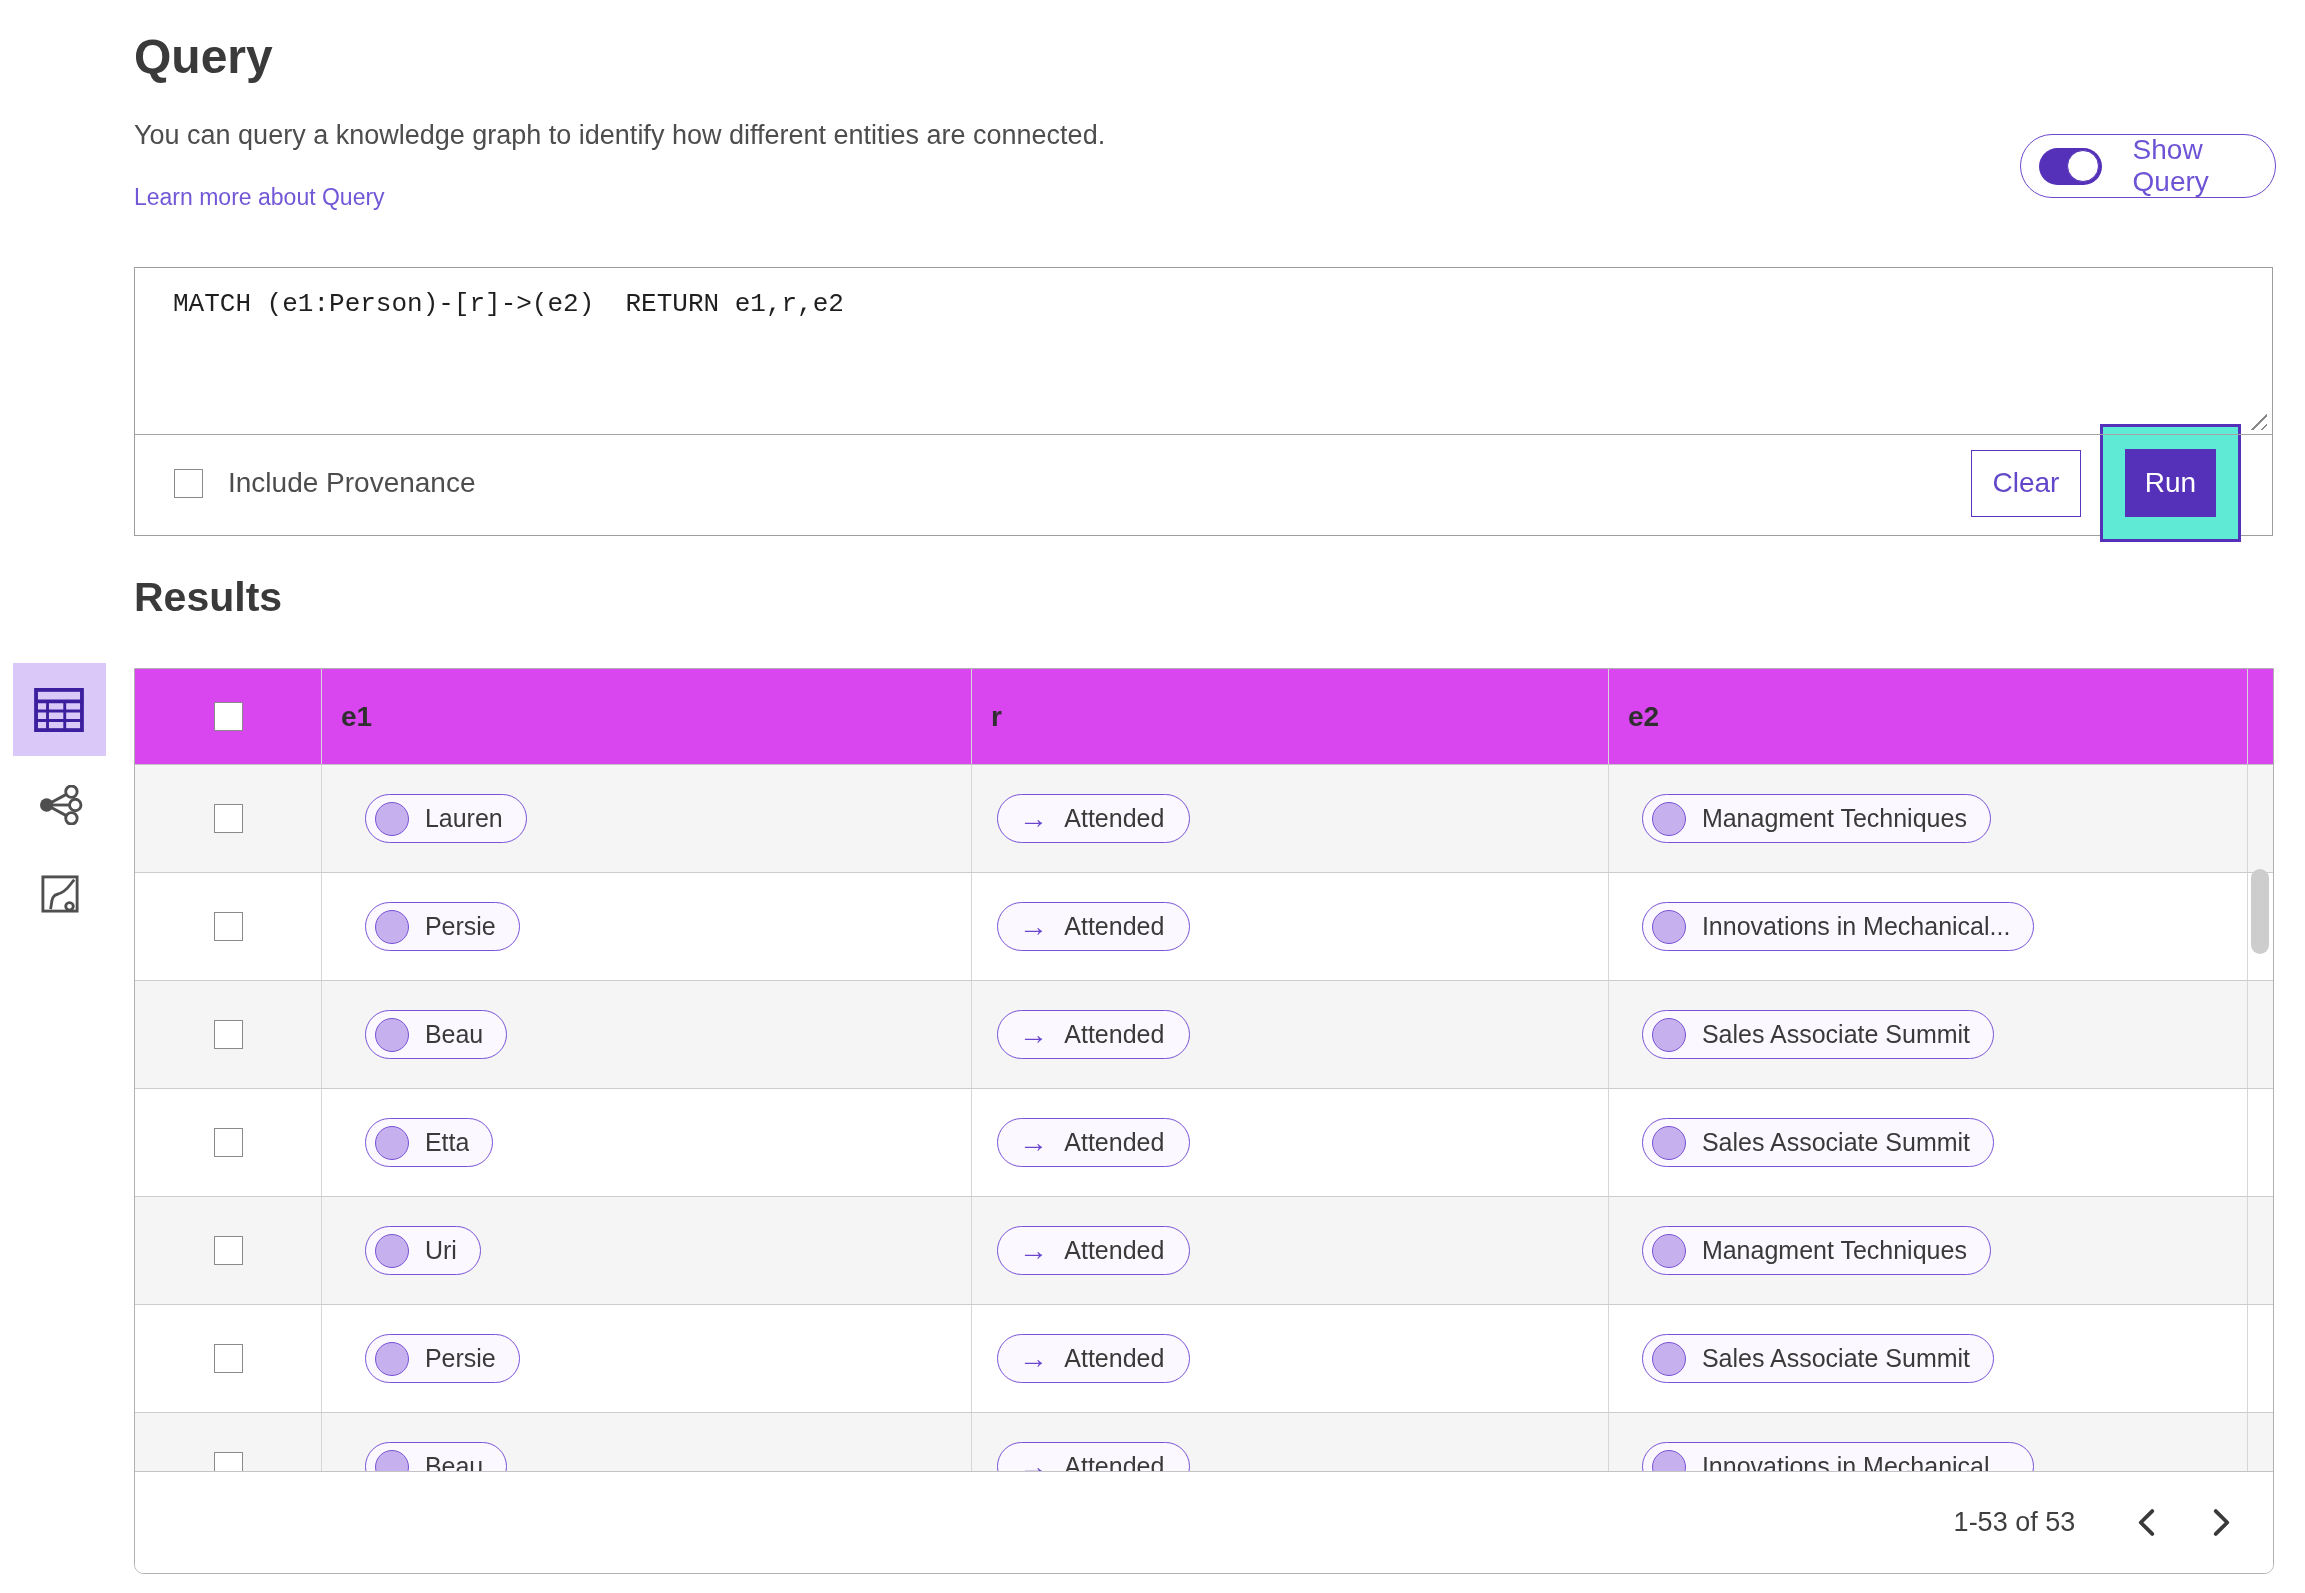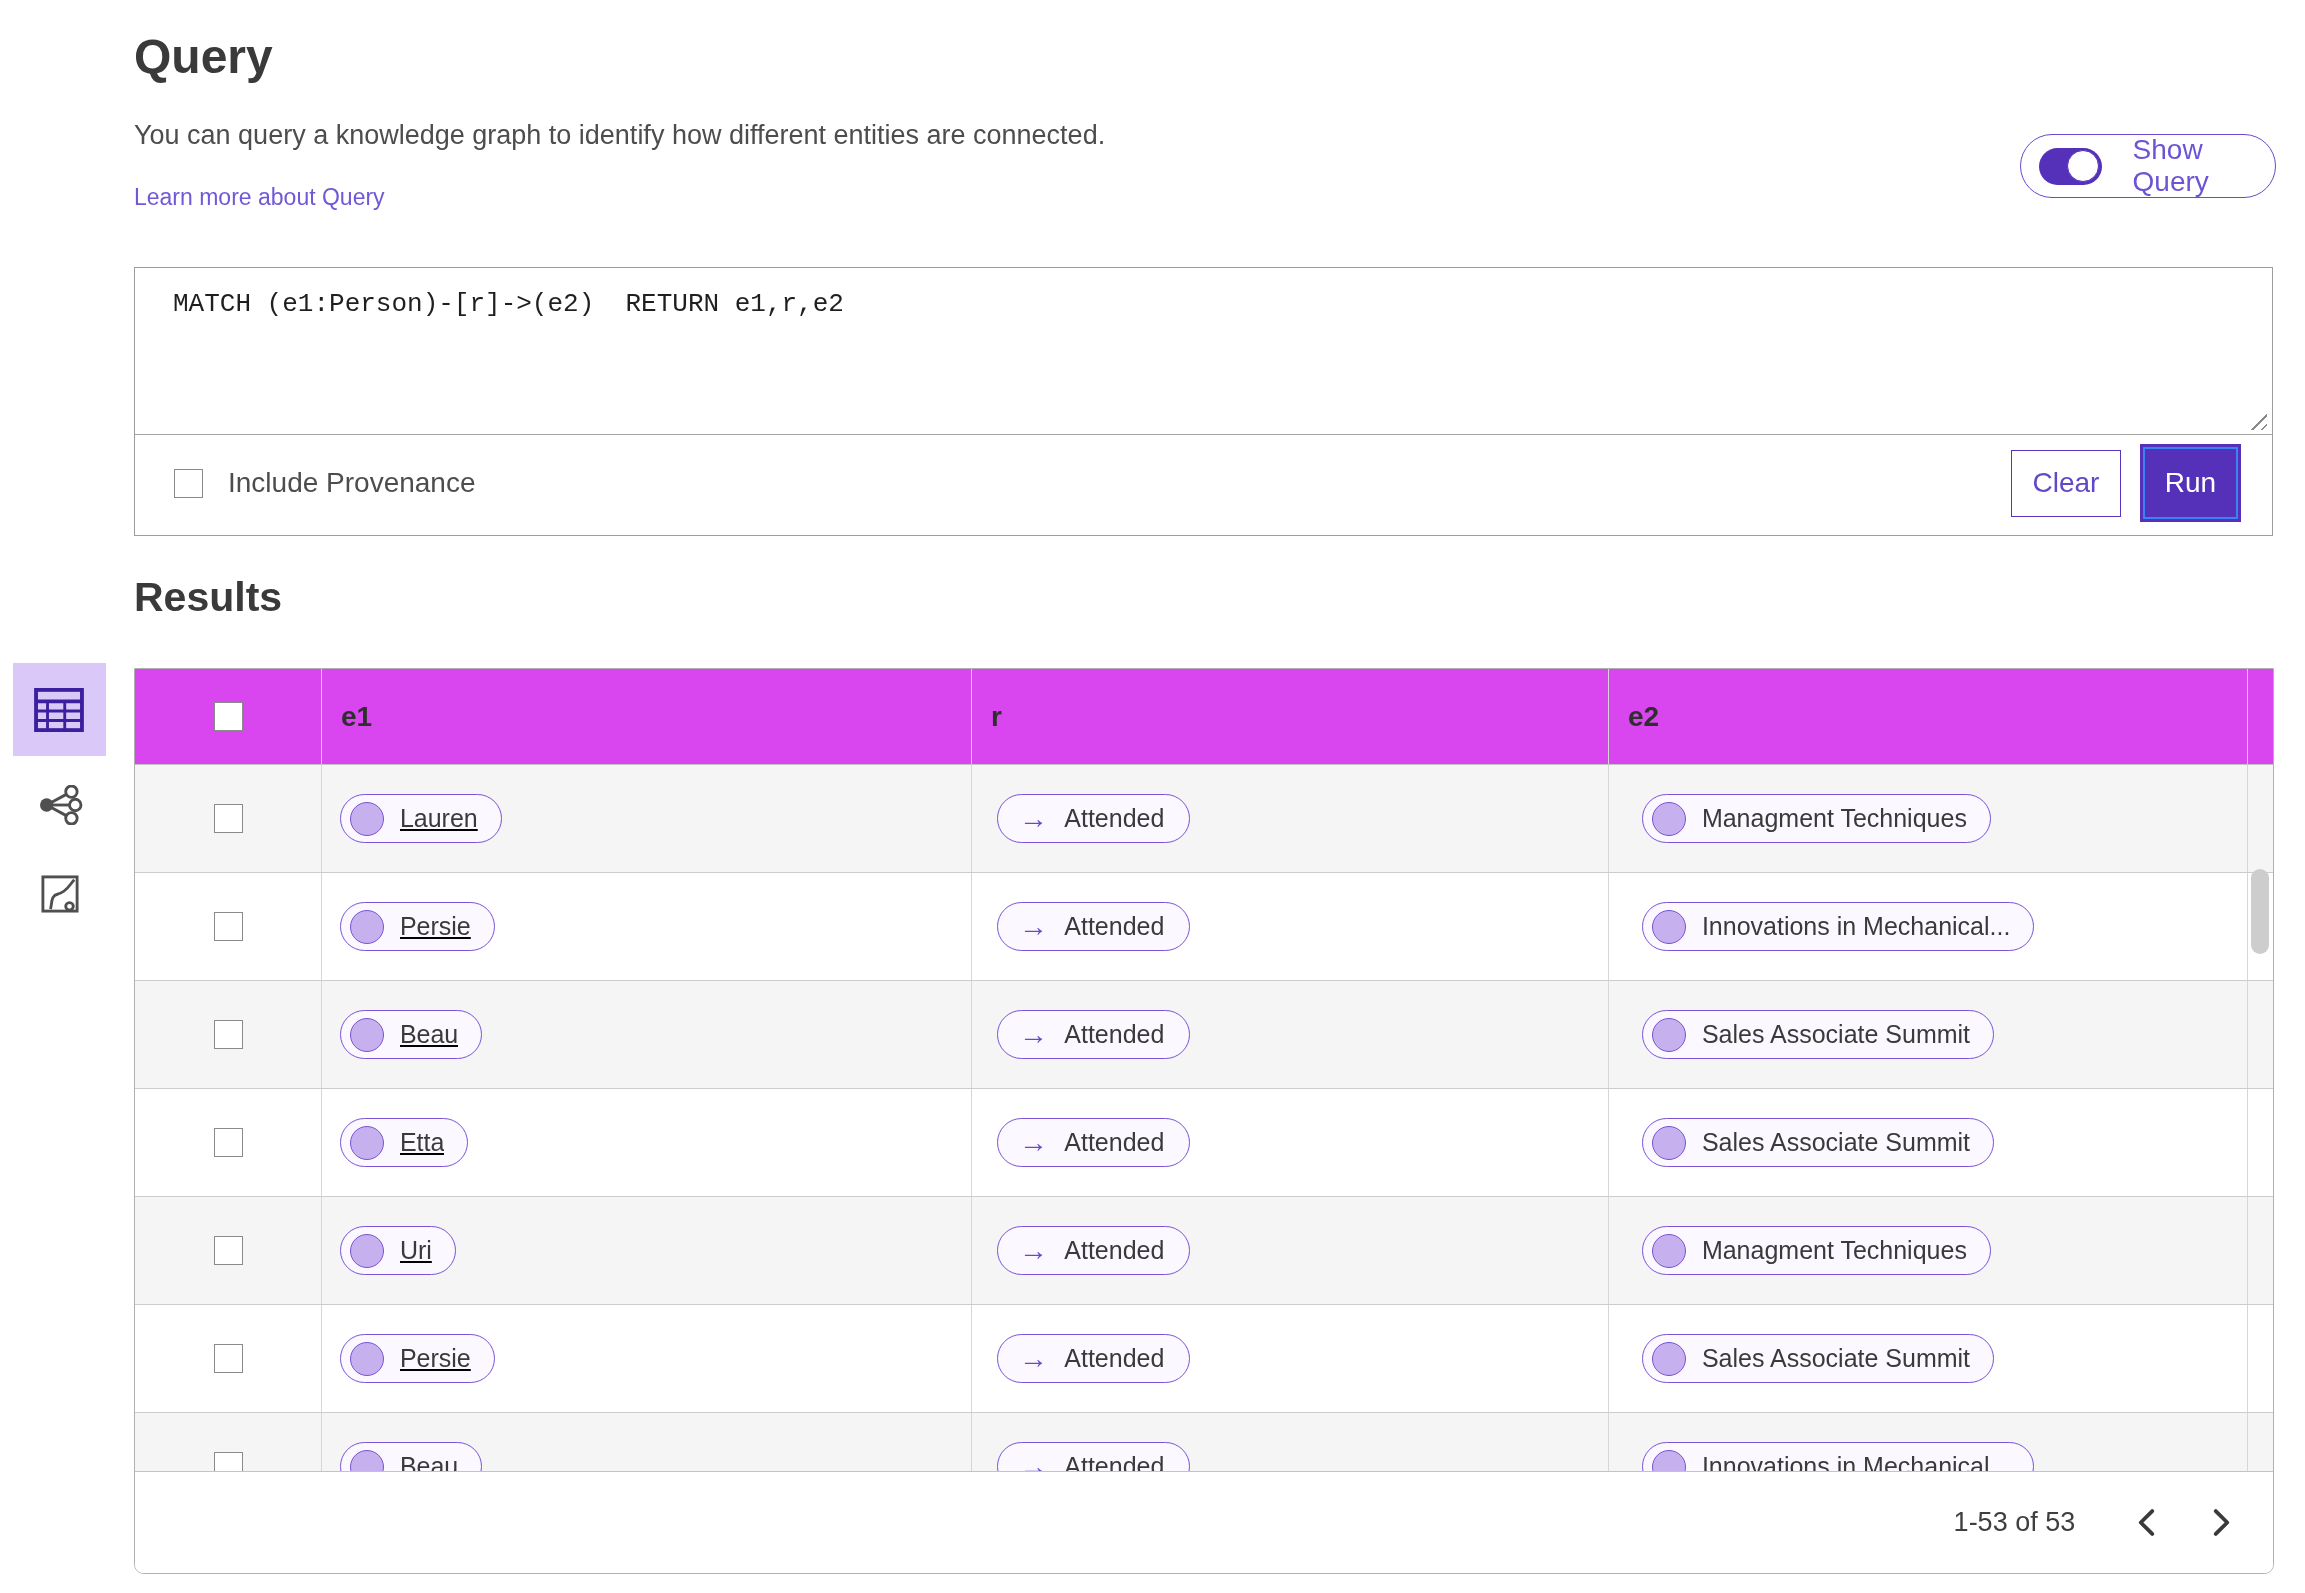--- a/index.html
+++ b/index.html
@@ -28,21 +28,21 @@
     font-size:26px; color:#1f1f1f; white-space:pre; }
   .resize-handle { position:absolute; right:4.8px; bottom:3.8px; width:21px; height:21px;
     background:repeating-linear-gradient(135deg, transparent 0 4.8px, #8a8a8a 4.8px 6.7px); cursor:nwse-resize;
     clip-path:polygon(100% 0, 100% 100%, 0 100%); }
   .query-footer { height:96px; display:flex; align-items:center; padding:0 31px 0 39px; }
   .checkbox { width:29px; height:29px; border:1.9px solid #8a8a8a; background:#fff; cursor:pointer; flex:0 0 auto; }
   .prov-label { font-size:28px; color:#4d4d4d; margin-left:25px; }
   .spacer { flex:1; }
   .clear-btn { width:110px; height:67px; border:1.9px solid #5a36c0; background:#fff; color:#6247c9;
     font-size:28px; font-family:inherit; cursor:pointer; margin-right:19px; }
-  .run-ring { border:3.8px solid #5431b8; background:#3b82f6; padding:2px; cursor:pointer; }
+  .run-ring { border:3.8px solid #5431b8; background:#5eead4; padding:22px; cursor:pointer; }
   .run-btn { width:91px; height:68px; border:none; background:#5431b8; color:#fff;
     font-size:28px; font-family:inherit; cursor:pointer; display:block; }
 
   
   .results-title { position:absolute; left:134px; top:574px; font-size:41px; font-weight:700; color:#3a3a3a; }
 
   
   .view-item { position:absolute; display:flex; align-items:center; justify-content:center; cursor:pointer; }
   .view-table { left:12.5px; top:663px; width:93px; height:93px; background:#d9c8f8; }
   .view-graph { left:29px; top:774px; width:61px; height:61px; }
@@ -59,21 +59,21 @@
   .cell-border { border-left:1.9px solid #d6d6d6; }
   .th-check { justify-content:center; }
   .th-e1,.th-r,.th-e2 { padding-left:19px; }
 
   .rows-viewport { position:relative; height:706px; overflow:hidden; flex:0 0 auto; }
   .trow { height:108px; border-bottom:1.9px solid #cccccc; }
   .trow.odd  { background:#f5f5f5; }
   .trow.even { background:#ffffff; }
   .trow > div { display:flex; align-items:center; }
   .td-check { justify-content:center; }
-  .td-e1 { padding-left:18px;text-decoration:underline; } .td-r { padding-left:25px; } .td-e2 { padding-left:33px; }
+  .td-e1 { padding-left:43px; } .td-r { padding-left:25px; } .td-e2 { padding-left:33px; }
 
   .chip { display:inline-flex; align-items:center; height:49px; border:1.9px solid #7a53d6;
     border-radius:26px; background:#fbf9ff; cursor:pointer; max-width:94%; }
   .chip-entity { padding:0 23px 0 8.6px; }
   .chip-rel    { padding:0 25px 0 21px; }
   .chip-dot { width:34px; height:34px; border-radius:50%; background:#c6b0ee; border:1.9px solid #7a53d6; flex:0 0 auto; }
   .chip-arrow { font-size:29px; color:#6b46cf; line-height:1; flex:0 0 auto; }
   .chip-label { font-size:25px; color:#3a3a3a; margin-left:16.3px; white-space:nowrap; overflow:hidden; }
 
   .scroll-thumb { position:absolute; right:3.8px; top:104px; width:18px; height:85px;

